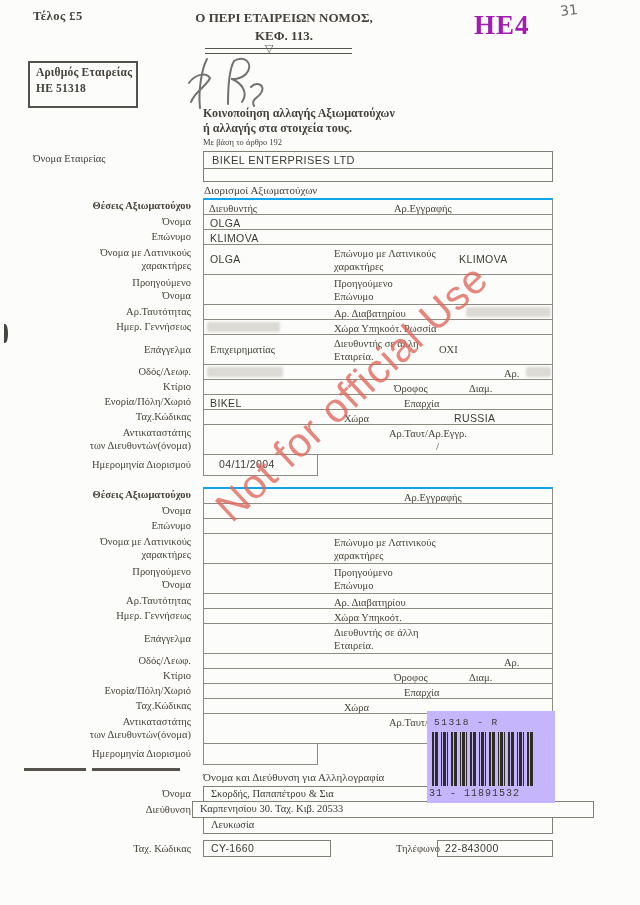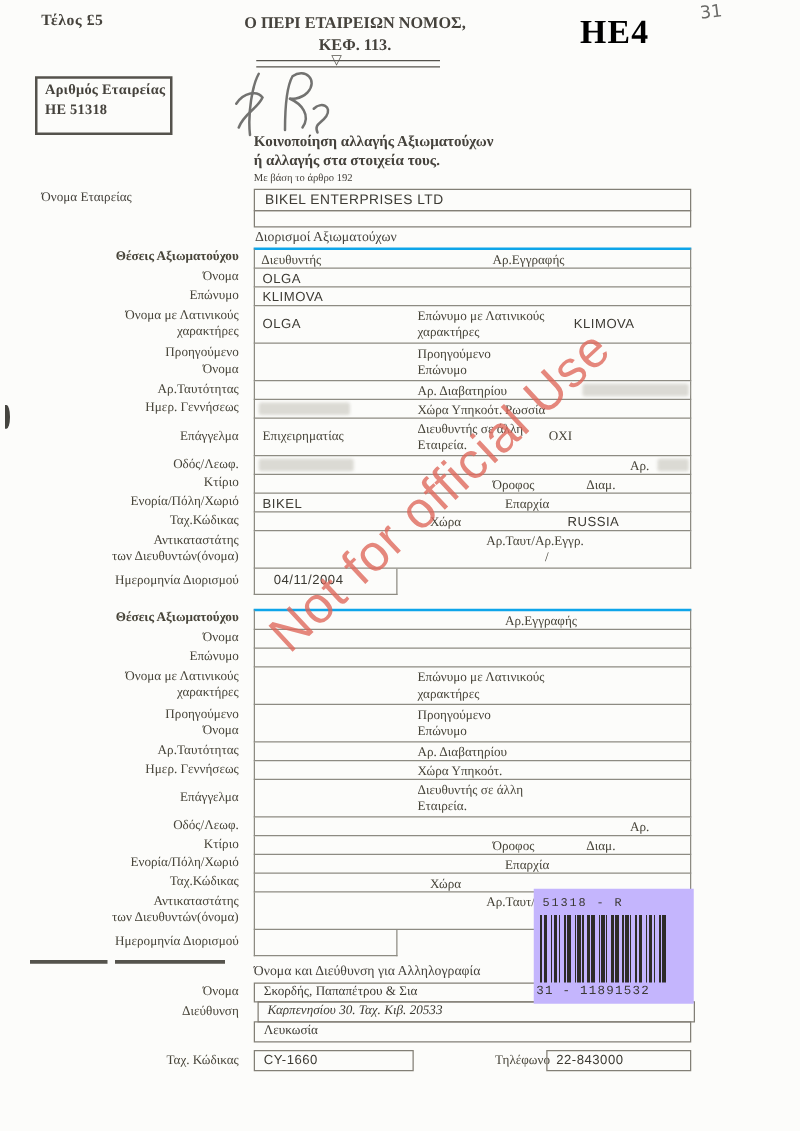--- a/index.html
+++ b/index.html
@@ -2,21 +2,21 @@
 <html><head>
 <meta charset="utf-8">
 <style>
   html,body{margin:0;padding:0;background:#e8e8e6;}
   .page{position:relative;width:640px;height:905px;background:#fcfcfa;
         font-family:"Liberation Serif",serif;color:#45423c;overflow:hidden;}
   .abs{position:absolute;}
   
   .fee{left:33px;top:9px;font-size:12.5px;font-weight:bold;letter-spacing:.5px;}
   .law-title{left:168px;top:9px;width:232px;text-align:center;font-size:13px;font-weight:bold;line-height:1.35;}
-  .form-code{left:464px;top:10px;font-size:27px;font-weight:bold;letter-spacing:1px;color:#000000;}
+  .form-code{left:474px;top:10px;font-size:27px;font-weight:bold;letter-spacing:1px;color:#a21caf;}
   .hand31{left:560px;top:2px;font-family:"DejaVu Sans",sans-serif;font-size:14px;color:#6b6b68;transform:rotate(-7deg);}
   .sep{left:205px;top:48px;width:147px;height:4px;border-top:1px solid #55534d;border-bottom:1px solid #55534d;}
   .sep .tri{position:absolute;left:60px;top:-6px;font-size:11px;color:#55534d;background:transparent;line-height:1;}
   .conum-box{left:28px;top:61px;width:106px;height:43px;border:2px solid #54524c;}
   .conum-box div{position:absolute;left:6px;font-size:11.5px;font-weight:bold;letter-spacing:.2px;}
   .subject1{left:203px;top:106px;font-size:12px;font-weight:bold;}
   .subject2{left:203px;top:121px;font-size:12px;font-weight:bold;}
   .subject3{left:203px;top:137px;font-size:8.5px;}
   .coname-label{left:33px;top:153px;font-size:10.5px;}
   .box{position:absolute;border:1px solid #827f76;box-sizing:border-box;}
@@ -247,21 +247,21 @@
   <div class="abs edge-mark"></div>
 
   <div class="abs section-title" style="left:203px;top:771px;">Όνομα και Διεύθυνση για Αλληλογραφία</div>
 
   <div class="corr-label" style="left:0;top:788px;">Όνομα</div>
   <div class="box" style="left:203px;top:786px;width:350px;height:16px;">
     <span class="corr-val">Σκορδής, Παπαπέτρου &amp; Σια</span>
   </div>
 
   <div class="corr-label" style="left:0;top:804px;">Διεύθυνση</div>
-  <div class="box" style="left:206px;top:801px;width:350px;height:17px;font-style:italic;">
+  <div class="box" style="left:192px;top:801px;width:402px;height:17px;">
     <span class="corr-val">Καρπενησίου 30. Ταχ. Κιβ. 20533</span>
   </div>
   <div class="box" style="left:203px;top:817px;width:350px;height:17px;">
     <span class="corr-val">Λευκωσία</span>
   </div>
 
   <div class="corr-label" style="left:0;top:843px;">Ταχ. Κώδικας</div>
   <div class="box" style="left:203px;top:840px;width:128px;height:17px;">
     <span class="corr-val sans">CY-1660</span>
   </div>

